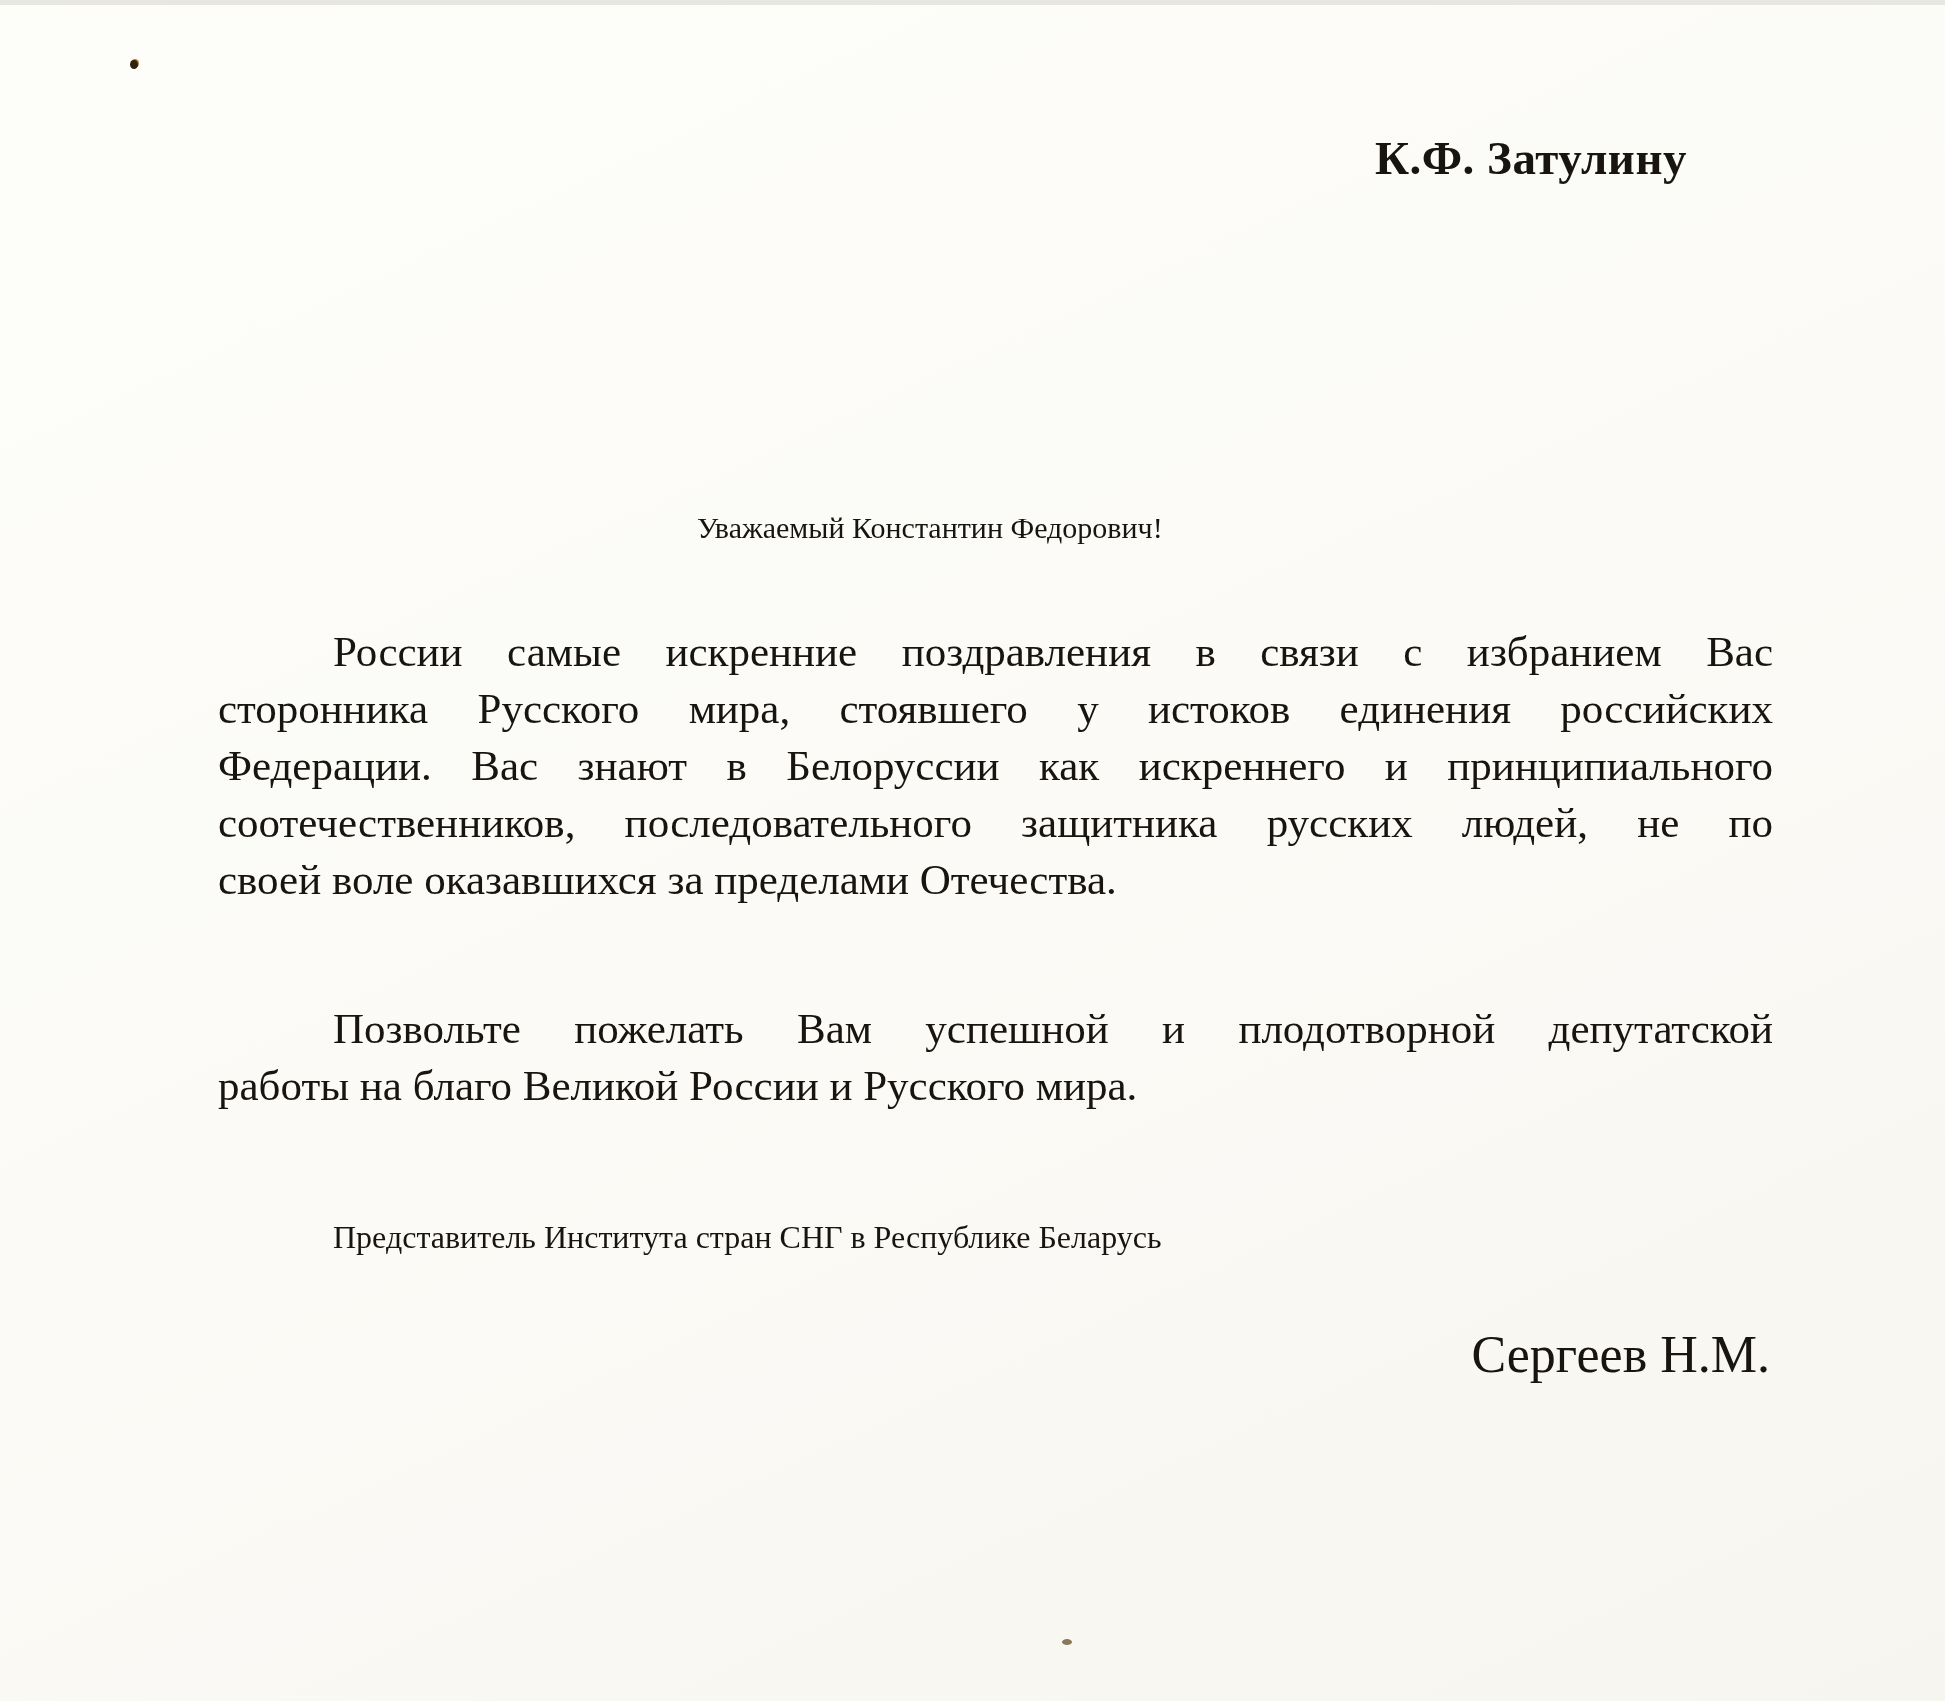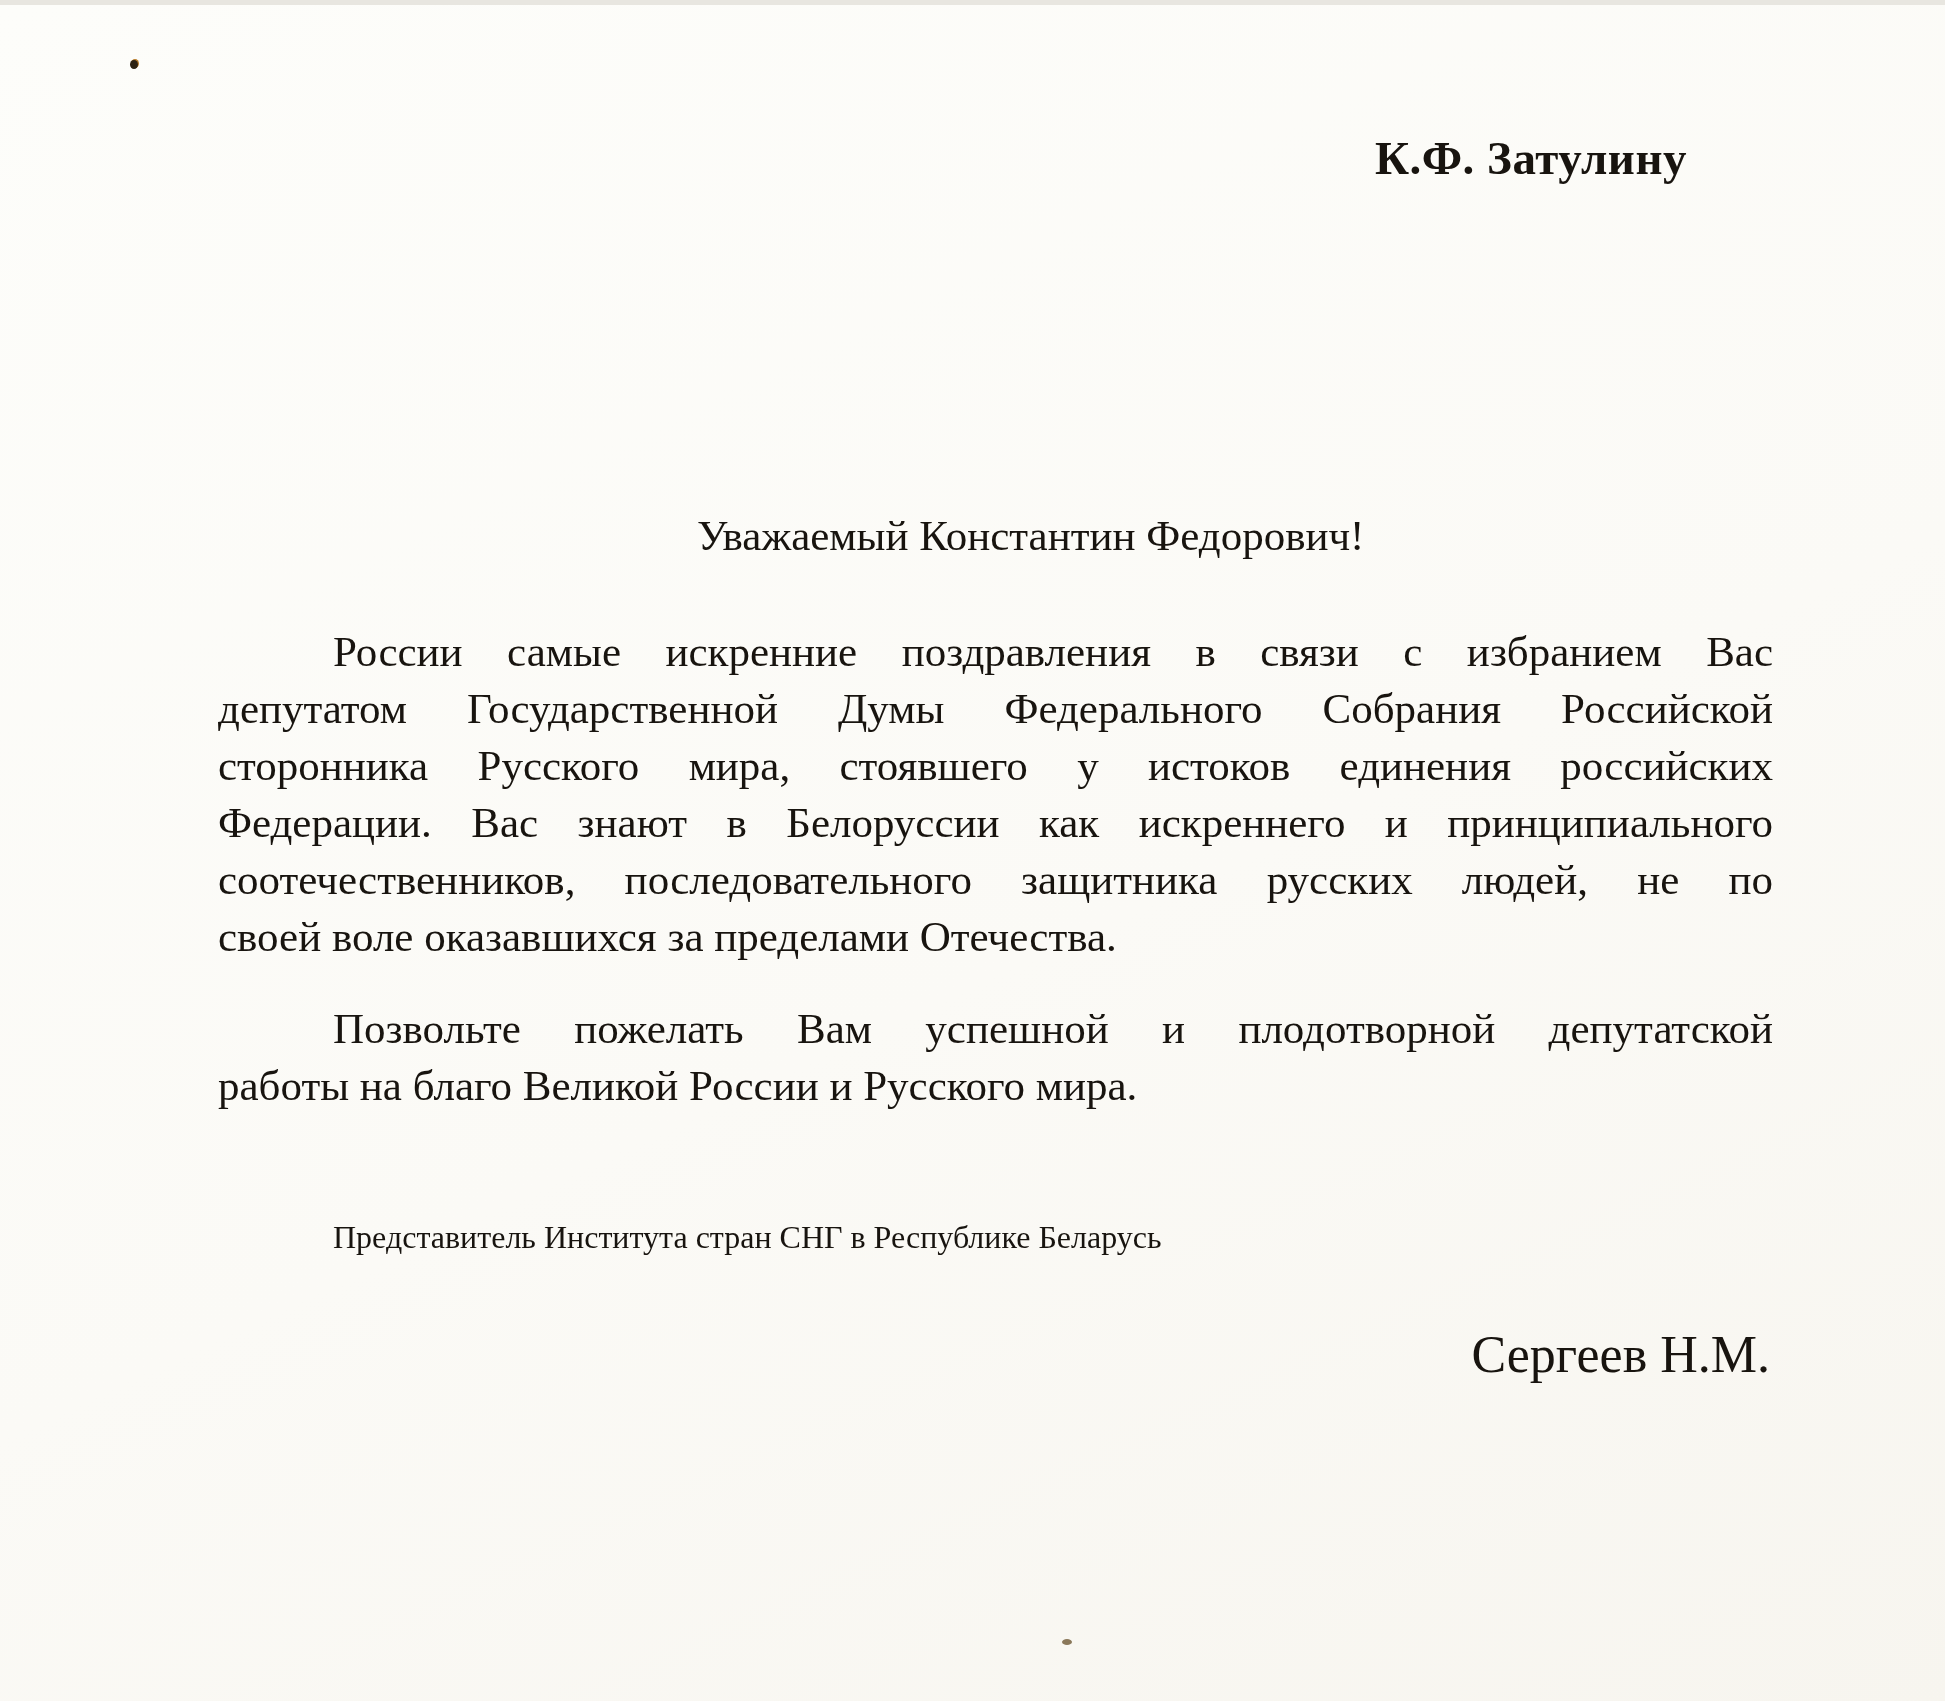--- a/index.html
+++ b/index.html
@@ -23,21 +23,21 @@
     right: 258px;
     font-size: 47px;
     font-weight: bold;
     letter-spacing: 0.5px;
     white-space: nowrap;
   }
   .salutation {
     position: absolute;
     top: 506px;
     left: 697px;
-    font-size: 43px;
+    font-size: 30px;
     white-space: nowrap;
   }
   .paragraph {
     position: absolute;
     left: 218px;
     width: 1555px;
     font-size: 43px;
   }
   .paragraph.p1 { top: 618px; }
   .paragraph.p2 { top: 995px; }
@@ -89,21 +89,20 @@
 <div class="page">
 
   <div class="speck speck-1"></div>
 
   <div class="addressee">К.Ф. Затулину</div>
 
   <div class="salutation">Уважаемый Константин Федорович!</div>
 
   <div class="paragraph p1">
       <div class="line first">России  самые искренние поздравления в связи с избранием Вас</div>
-      <div class="line">депутатом Государственной Думы Федерального Собрания Российской</div>
       <div class="line">сторонника Русского мира, стоявшего у истоков единения российских</div>
       <div class="line">Федерации. Вас знают в Белоруссии как искреннего и принципиального</div>
       <div class="line">соотечественников,  последовательного защитника русских людей, не по</div>
       <div class="line last">своей воле оказавшихся за пределами Отечества.</div>
     </div>
 
   <div class="paragraph p2">
       <div class="line first">Позвольте пожелать Вам  успешной и плодотворной депутатской</div>
       <div class="line last">работы на благо Великой России и Русского мира.</div>
     </div>

